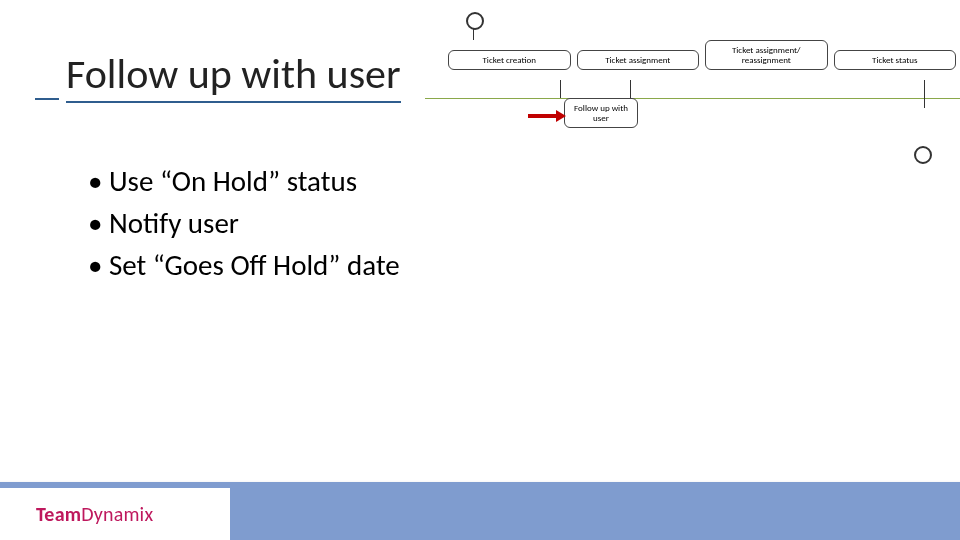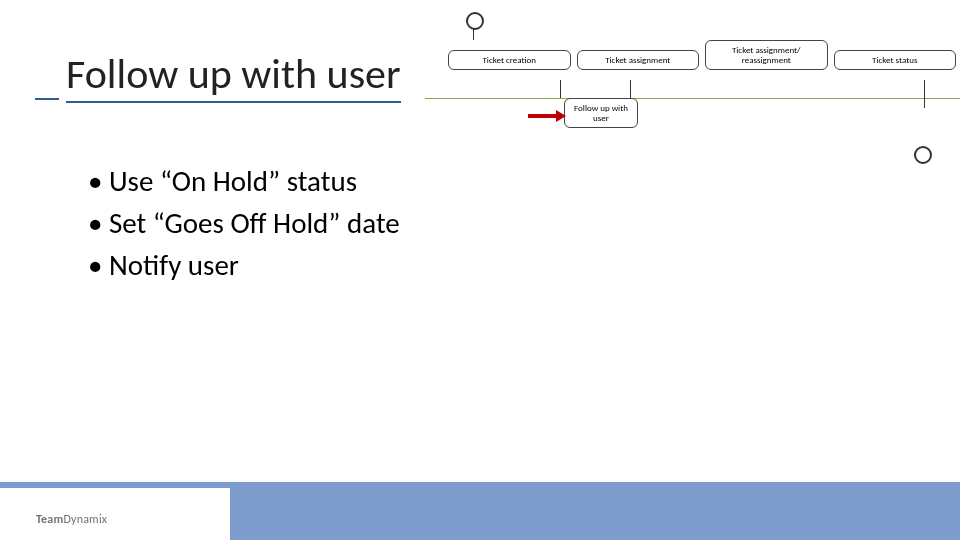--- a/index.html
+++ b/index.html
@@ -161,42 +161,42 @@
     left: 0;
     bottom: 52px;
     width: 100%;
     height: 8px;
     background: linear-gradient(to bottom, rgba(0,0,0,0) 0%, rgba(0,0,0,0.12) 100%);
   }
   .logo {
     position: absolute;
     left: 36px;
     bottom: 14px;
-    font-size: 12px;
-    color: #737373;
+    font-size: 20px;
+    color: #be185d;
     letter-spacing: 0.2px;
   }
   .logo .bold { font-weight: 700; }
   .logo .light { font-weight: 300; }
 </style>
 </head>
 <body>
 
 <div class="stub-line"></div>
 
 <div class="title-wrap">
   <span class="title">Follow up with user</span>
 </div>
 
 <div class="accent-line"></div>
 
 <div class="bullets">
   <div class="row">Use “On Hold” status</div>
+  <div class="row">Notify user</div>
   <div class="row">Set “Goes Off Hold” date</div>
-  <div class="row">Notify user</div>
 </div>
 
 <div class="flow">
   <div class="start-circle"></div>
   <div class="v-line vline-start"></div>
 
   <div class="row-boxes">
     <div class="fbox">Ticket creation</div>
     <div class="fbox">Ticket assignment</div>
     <div class="fbox">Ticket assignment/ reassignment</div>

